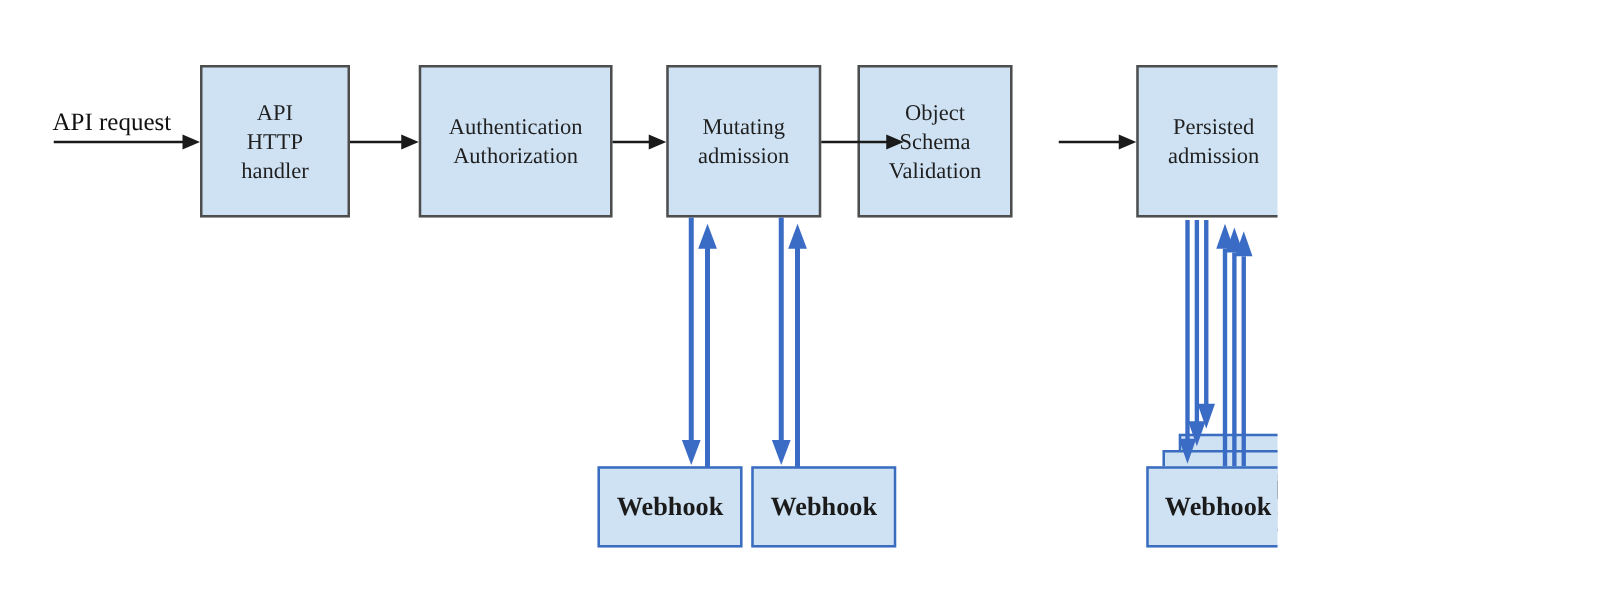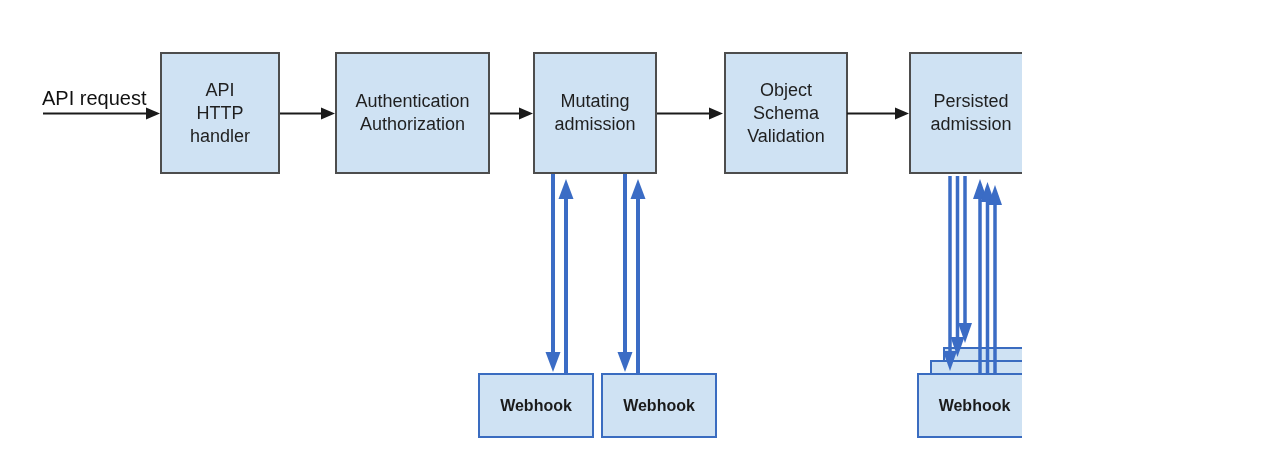--- a/index.html
+++ b/index.html
@@ -1,20 +1,20 @@
 <!DOCTYPE html>
 <html style="--box-fill: #cfe2f3; --box-border: #4d4d4d; --webhook-border: #3a6cc0; --webhook-arrow-blue: #3b6cc5; --flow-arrow-black: #1a1a1a;"><head>
 <meta charset="utf-8">
 <style>
   html,body{margin:0;padding:0;background:#ffffff;}
   .canvas{
     position:relative;
     width:1022px;height:476px;
     background:#ffffff;
-    font-family:Liberation Sans, sans-serif;
+    font-family:Liberation Serif, serif;
     overflow:hidden;
   }
   .node{
     position:absolute;
     top:52px;height:122px;
     background:var(--box-fill,#cfe2f3);
     border:2px solid var(--box-border,#4d4d4d);
     box-sizing:border-box;
     display:flex;align-items:center;justify-content:center;
     text-align:center;
@@ -26,21 +26,21 @@
   .webhook{
     position:absolute;
     width:116px;height:65px;
     background:var(--box-fill,#cfe2f3);
     border:2px solid var(--webhook-border,#3a6cc0);
     box-sizing:border-box;
     display:flex;align-items:center;justify-content:center;
     text-align:center;
   }
   .webhook-label{
-    font-size:16px;font-weight:600;color:#1b1b1b;white-space:nowrap;
+    font-size:21px;font-weight:600;color:#1b1b1b;white-space:nowrap;
   }
   .api-request{
     position:absolute;left:42px;top:87px;
     font-size:20px;color:#111;white-space:nowrap;
   }
   svg.overlay{
     position:absolute;left:0;top:0;
     pointer-events:none;z-index:10;
   }
   .kl{stroke:var(--flow-arrow-black,#1a1a1a);stroke-width:2;}
@@ -66,21 +66,21 @@
     <span class="node-label">API
 HTTP
 handler</span>
   </div>
 
   <div class="node" style="left:533px;width:124px">
     <span class="node-label">Mutating
 admission</span>
   </div>
 
-  <div class="node" style="left:724px;width:124px">
+  <div class="node" style="left:686px;width:124px">
     <span class="node-label">Object
 Schema
 Validation</span>
   </div>
 
   <div class="node" style="left:909px;width:124px">
     <span class="node-label">Persisted
 admission</span>
   </div>
 

